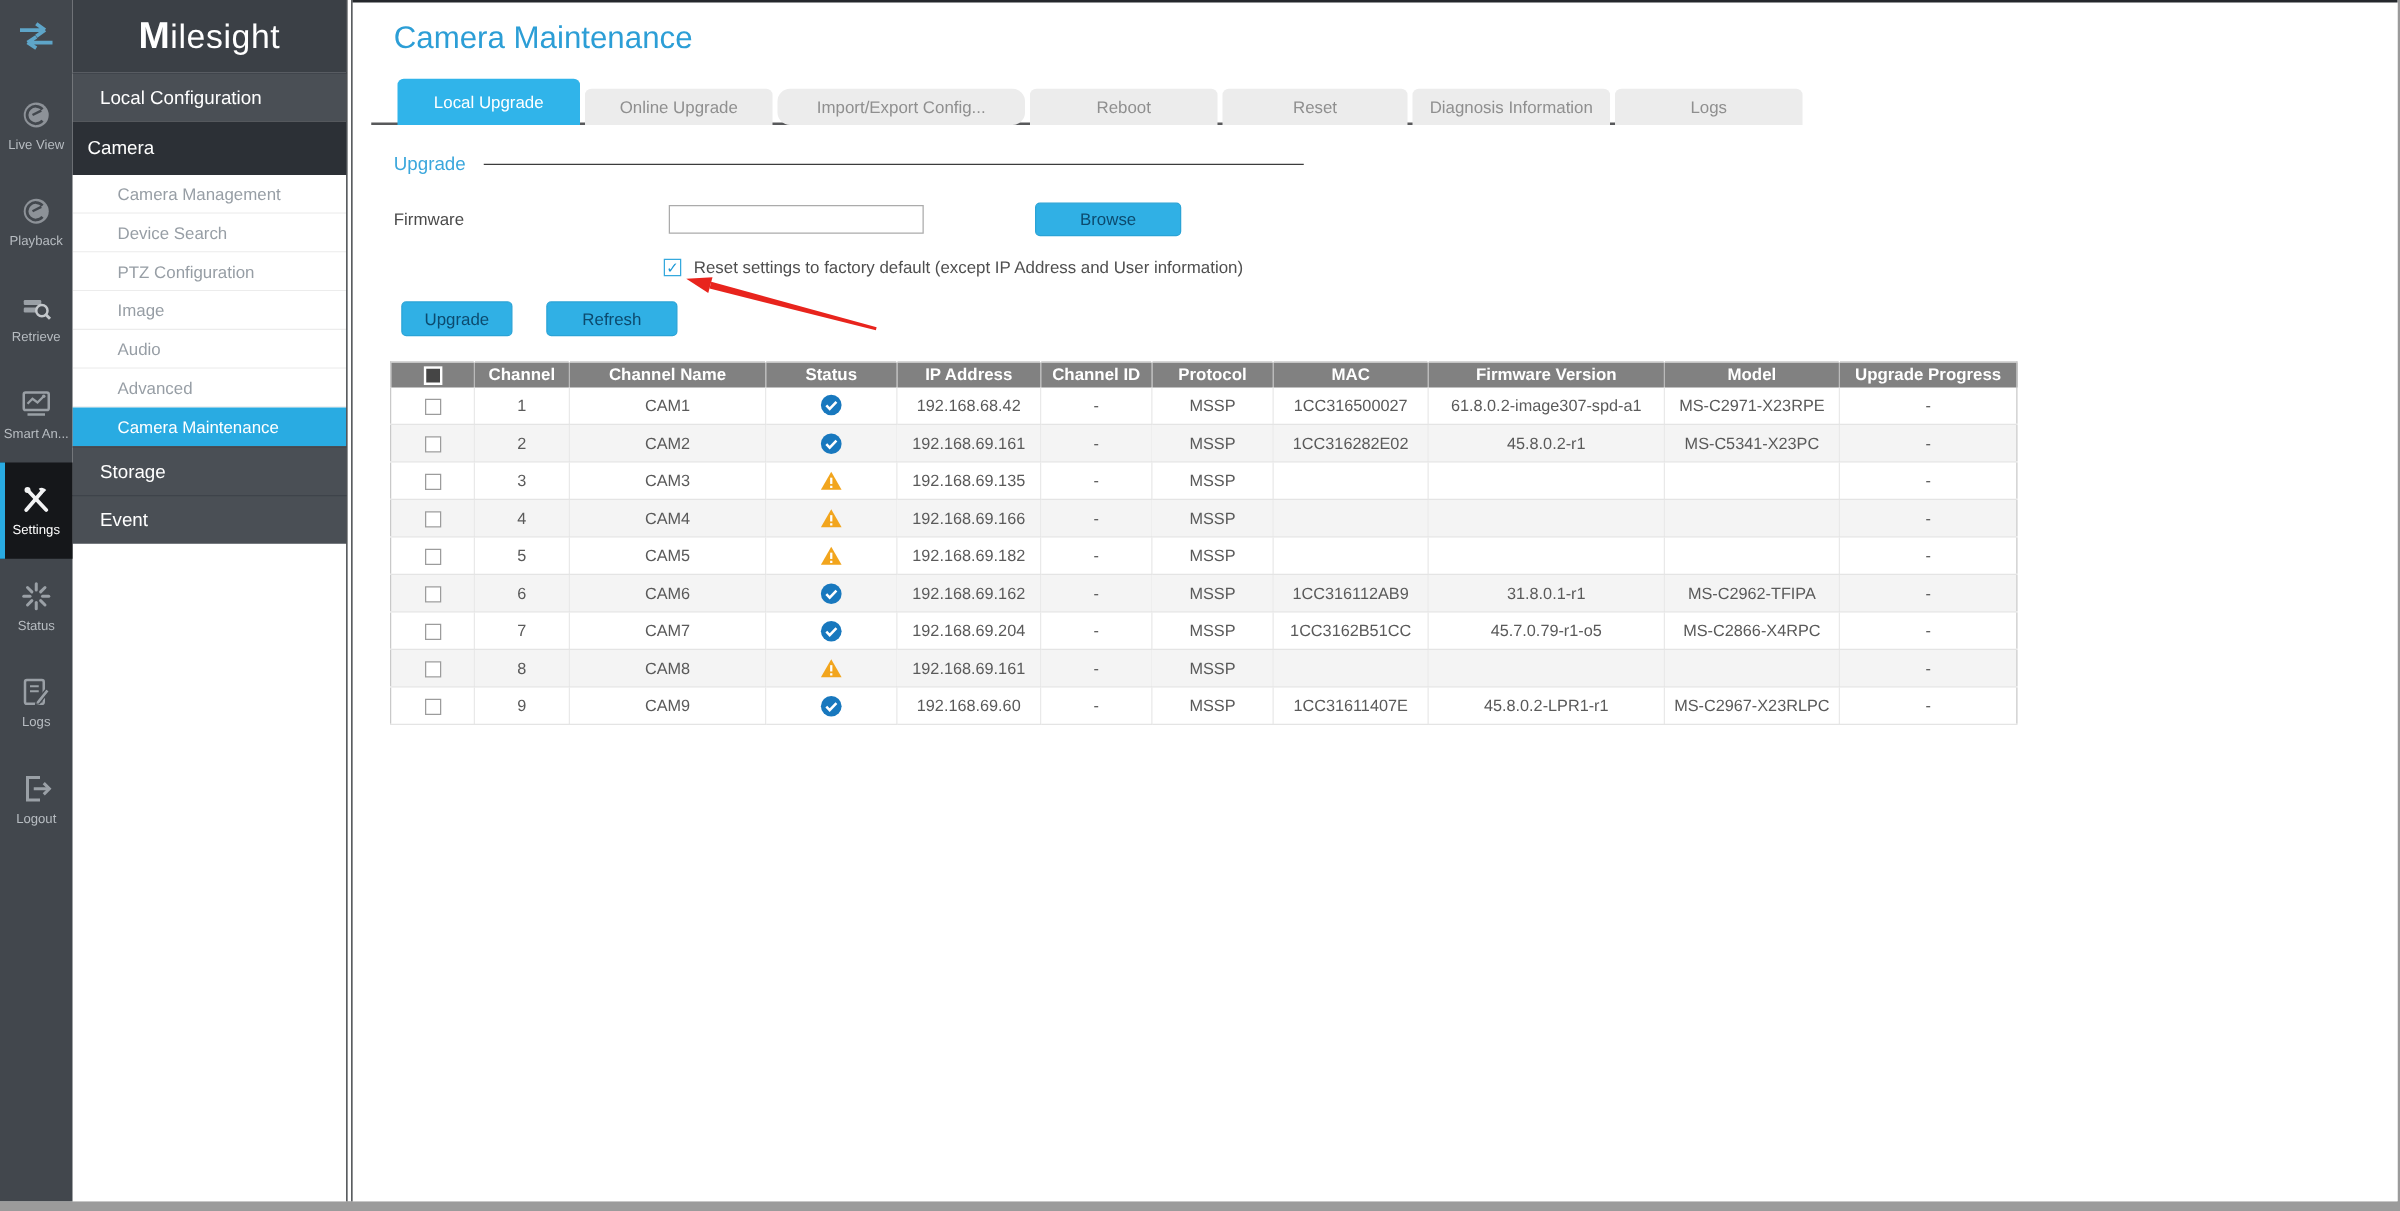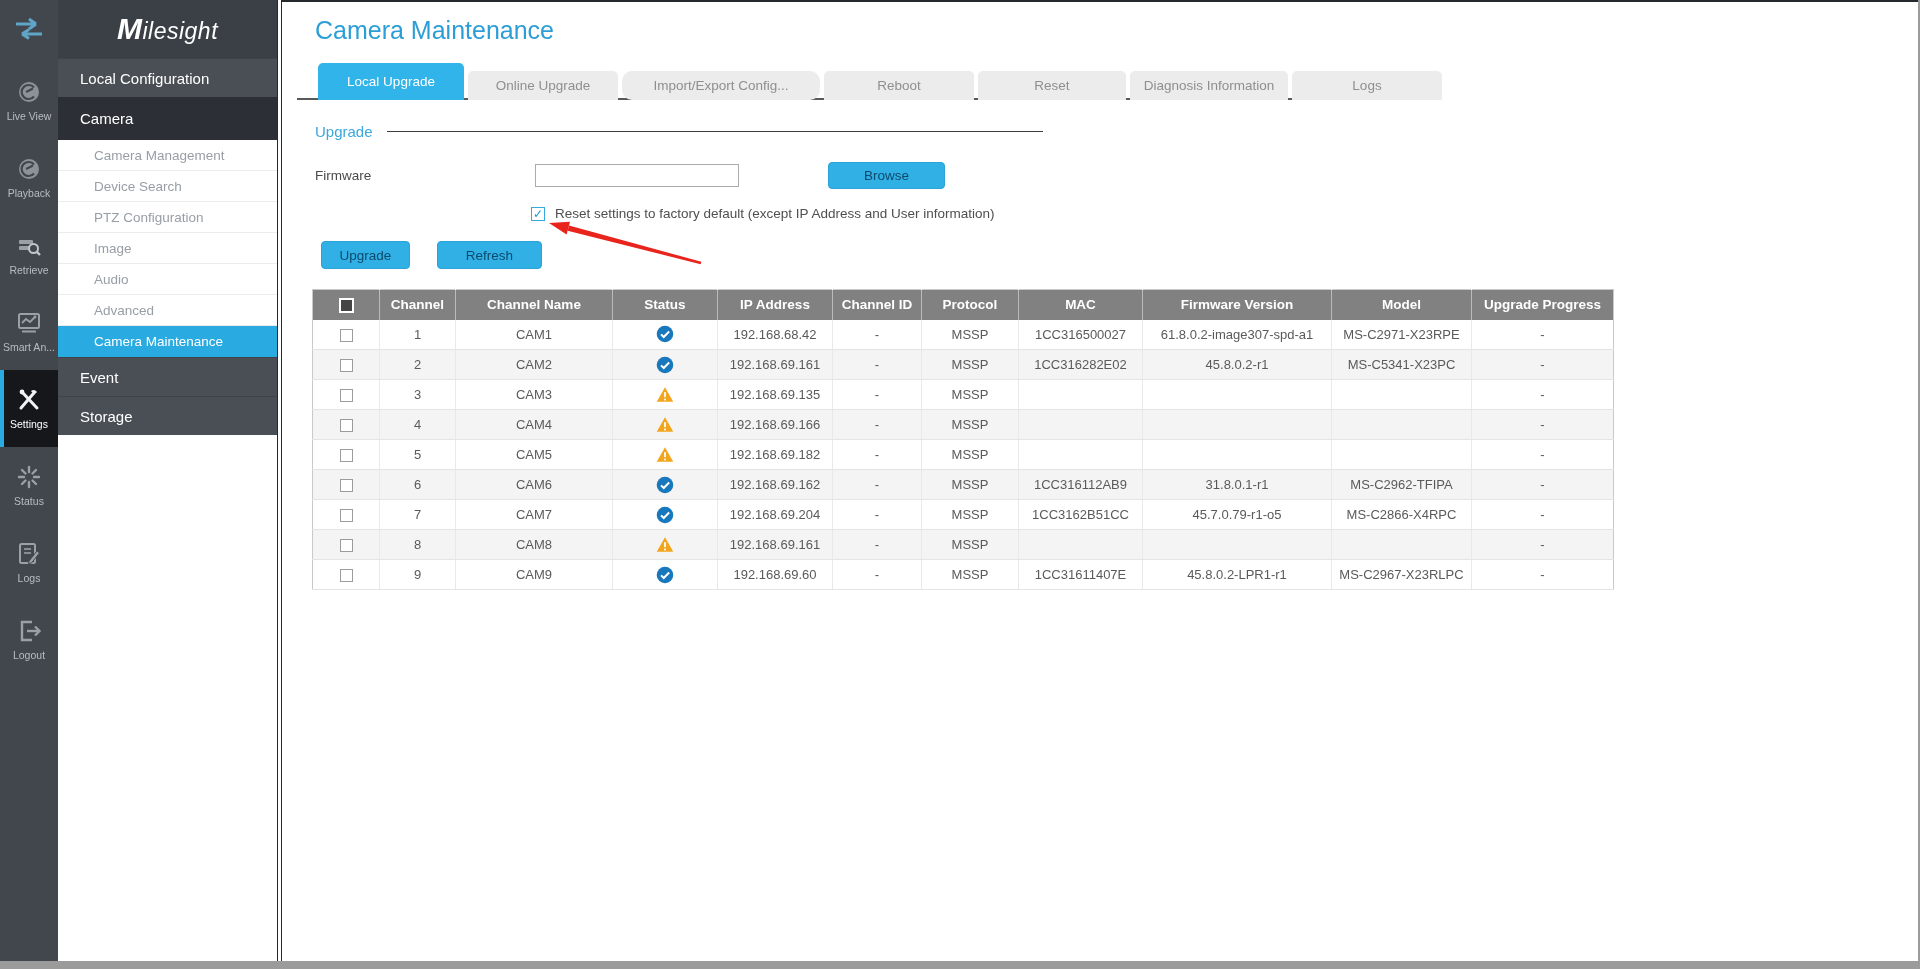--- a/index.html
+++ b/index.html
@@ -12,24 +12,24 @@
   .rail-item { height:77px; display:flex; flex-direction:column; align-items:center; justify-content:center; cursor:pointer; position:relative; }
   .rail-item .rail-icon { width:26px; height:26px; display:block; }
   .rail-item .rail-label { margin-top:5px; font-size:10.5px; color:#b7bcc1; white-space:nowrap; }
   .rail-item.active { background:#15171a; }
   .rail-item.active::before { content:""; position:absolute; left:0; top:0; bottom:0; width:4px; background:#29abe2; }
   .rail-item.active .rail-label { color:#ffffff; }
 
   
   .menu { position:absolute; left:58px; top:0; width:219px; height:100%; background:#ffffff; z-index:4; }
   .menu-logo { height:58px; background:#3b4046; display:flex; align-items:center; justify-content:center; }
-  .logo-text { color:#fff; font-style:italic; font-size:23px; letter-spacing:.5px; }
+  .logo-text { color:#fff; font-size:27px; letter-spacing:.5px; }
   .logo-text::first-letter { font-size:30px; font-weight:bold; }
   .menu-group { height:39px; background:#4a4f55; color:#fff; font-size:15px; display:flex; align-items:center; padding-left:22px; border-top:1px solid #3e434a; cursor:pointer; }
-  .menu-camera { height:43px; background:#2c3036; color:#fff; font-size:15px; display:flex; align-items:center; padding-left:22px; cursor:pointer; }
+  .menu-camera { height:43px; background:#2c3036; color:#fff; font-size:15px; display:flex; align-items:center; padding-left:12px; cursor:pointer; }
   .menu-sub { height:31px; background:#fff; color:#979ea5; font-size:13.5px; display:flex; align-items:center; padding-left:36px; box-shadow:inset 0 -1px #ececec; cursor:pointer; }
   .menu-sub.active { background:#29abe2; color:#fff; box-shadow:none; }
 
   
   .sep1 { position:absolute; left:277px; top:0; width:1px; height:100%; background:#25282c; z-index:6; }
   .sep2 { position:absolute; left:281px; top:0; width:1px; height:100%; background:#25282c; z-index:6; }
 
   
   .content { position:absolute; left:282px; top:0; right:0; bottom:0; background:#fff; border-top:2px solid #25282c; }
   .page-title { position:absolute; left:33px; top:14px; font-size:25px; font-weight:400; color:#2c9ed6; }
@@ -48,21 +48,21 @@
   .btn { background:#30b0e5; color:#0c4a6e; border:1px solid #2aa3d6; border-radius:4px; font-size:13.5px; cursor:pointer; font-family:"Liberation Sans", sans-serif; }
   .browse-btn { position:absolute; left:546px; top:160px; width:117px; height:27px; }
   .reset-row { position:absolute; left:249px; top:204px; display:flex; align-items:center; }
   .cb { width:14px; height:14px; background:#fff; border:1px solid #35a9dd; color:#1b98d5; font-size:12px; line-height:12px; text-align:center; display:inline-block; cursor:pointer; }
   .reset-row .lbl { margin-left:10px; font-size:13.5px; color:#4f4f4f; }
   .upgrade-btn { position:absolute; left:39px; top:239px; width:89px; height:28px; }
   .refresh-btn { position:absolute; left:155px; top:239px; width:105px; height:28px; }
 
   
   .cam-table { position:absolute; left:30px; top:287px; width:1301px; border-collapse:collapse; table-layout:fixed; border:1px solid #c9c9c9; }
-  .cam-table th { background:#818181; color:#fff; font-size:13.5px; font-weight:bold; height:30px; border-right:1px solid rgba(255,255,255,.45); text-align:center; }
+  .cam-table th { background:#818181; color:#fff; font-size:13.5px; font-weight:bold; height:20px; border-right:1px solid rgba(255,255,255,.45); text-align:center; }
   .cam-table th:last-child { border-right:none; }
   .cam-table td { height:30px; font-size:13px; color:#5a5a5a; text-align:center; border-right:1px solid #e9e9e9; border-bottom:1px solid #e4e4e4; overflow:hidden; white-space:nowrap; }
   .cam-table td:last-child { border-right:none; }
   .cam-table tr.even td { background:#f4f4f4; }
   .row-cb { width:13px; height:13px; background:#fff; border:1px solid #9c9c9c; display:inline-block; vertical-align:middle; cursor:pointer; }
   .all-cb { width:15px; height:15px; background:#454545; border:2px solid #fff; display:inline-block; vertical-align:middle; cursor:pointer; }
   .st-icon { width:18px; height:18px; display:inline-block; vertical-align:middle; }
 
   .annotation-arrow { position:absolute; left:255px; top:210px; width:180px; height:60px; z-index:3; pointer-events:none; }
 </style>
@@ -166,22 +166,22 @@
     <div id="menu-items">
         <div class="menu-group">Local Configuration</div>
         <div class="menu-camera">Camera</div>
         <div class="menu-sub">Camera Management</div>
         <div class="menu-sub">Device Search</div>
         <div class="menu-sub">PTZ Configuration</div>
         <div class="menu-sub">Image</div>
         <div class="menu-sub">Audio</div>
         <div class="menu-sub">Advanced</div>
         <div class="menu-sub active">Camera Maintenance</div>
+        <div class="menu-group">Storage</div>
         <div class="menu-group">Event</div>
-        <div class="menu-group">Storage</div>
       </div>
   </nav>
 
   <div class="sep1"></div>
   <div class="sep2"></div>
 
   <main class="content">
     <h1 class="page-title">Camera Maintenance</h1>
 
     <div class="tab-underline"></div>

